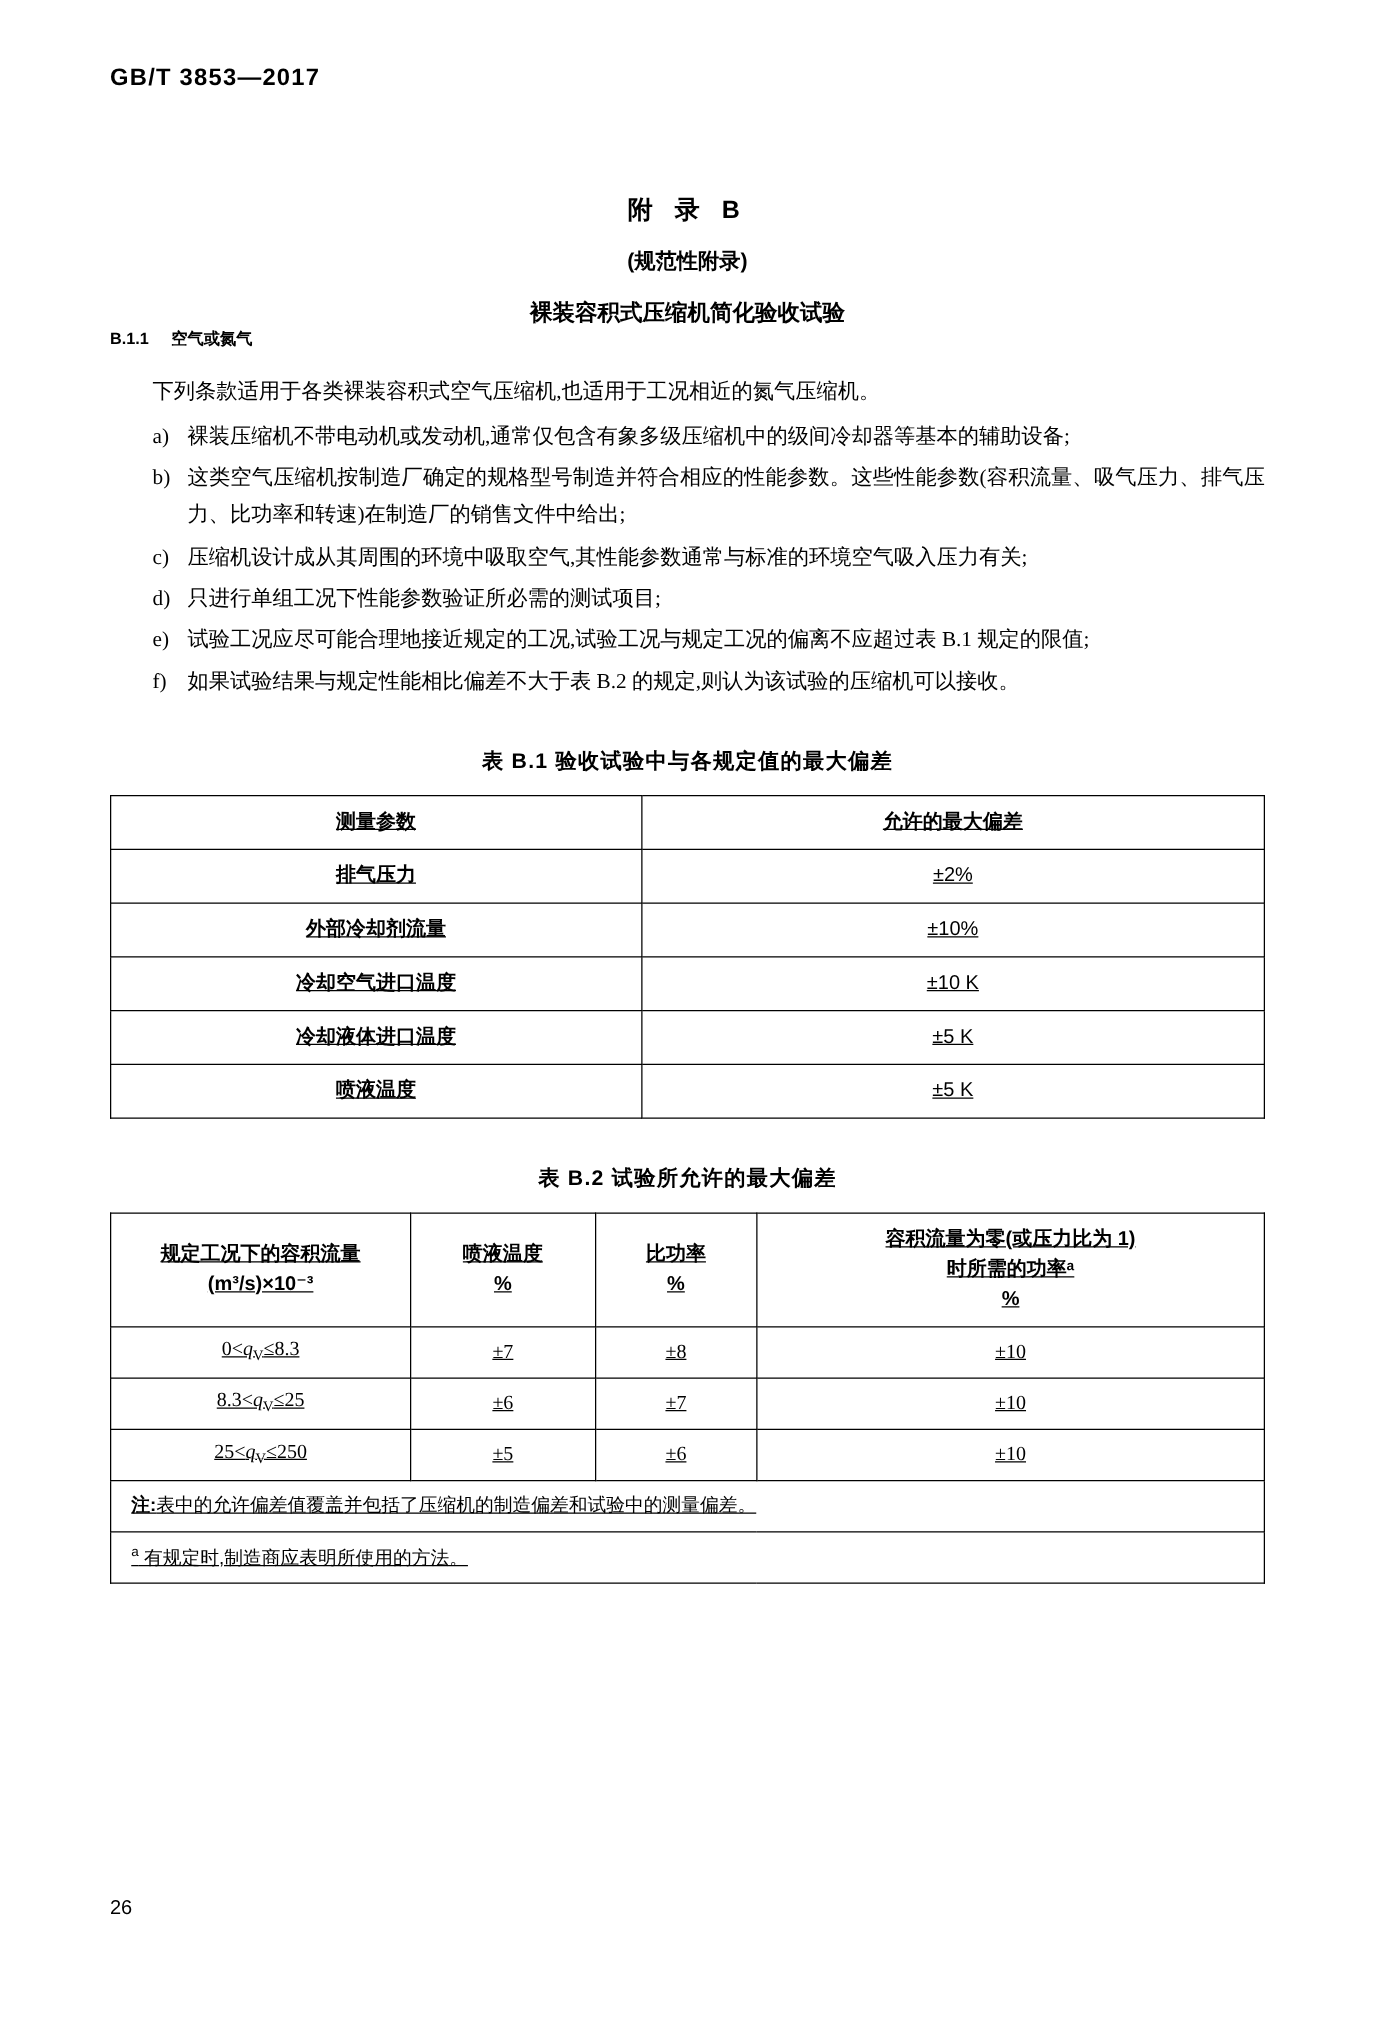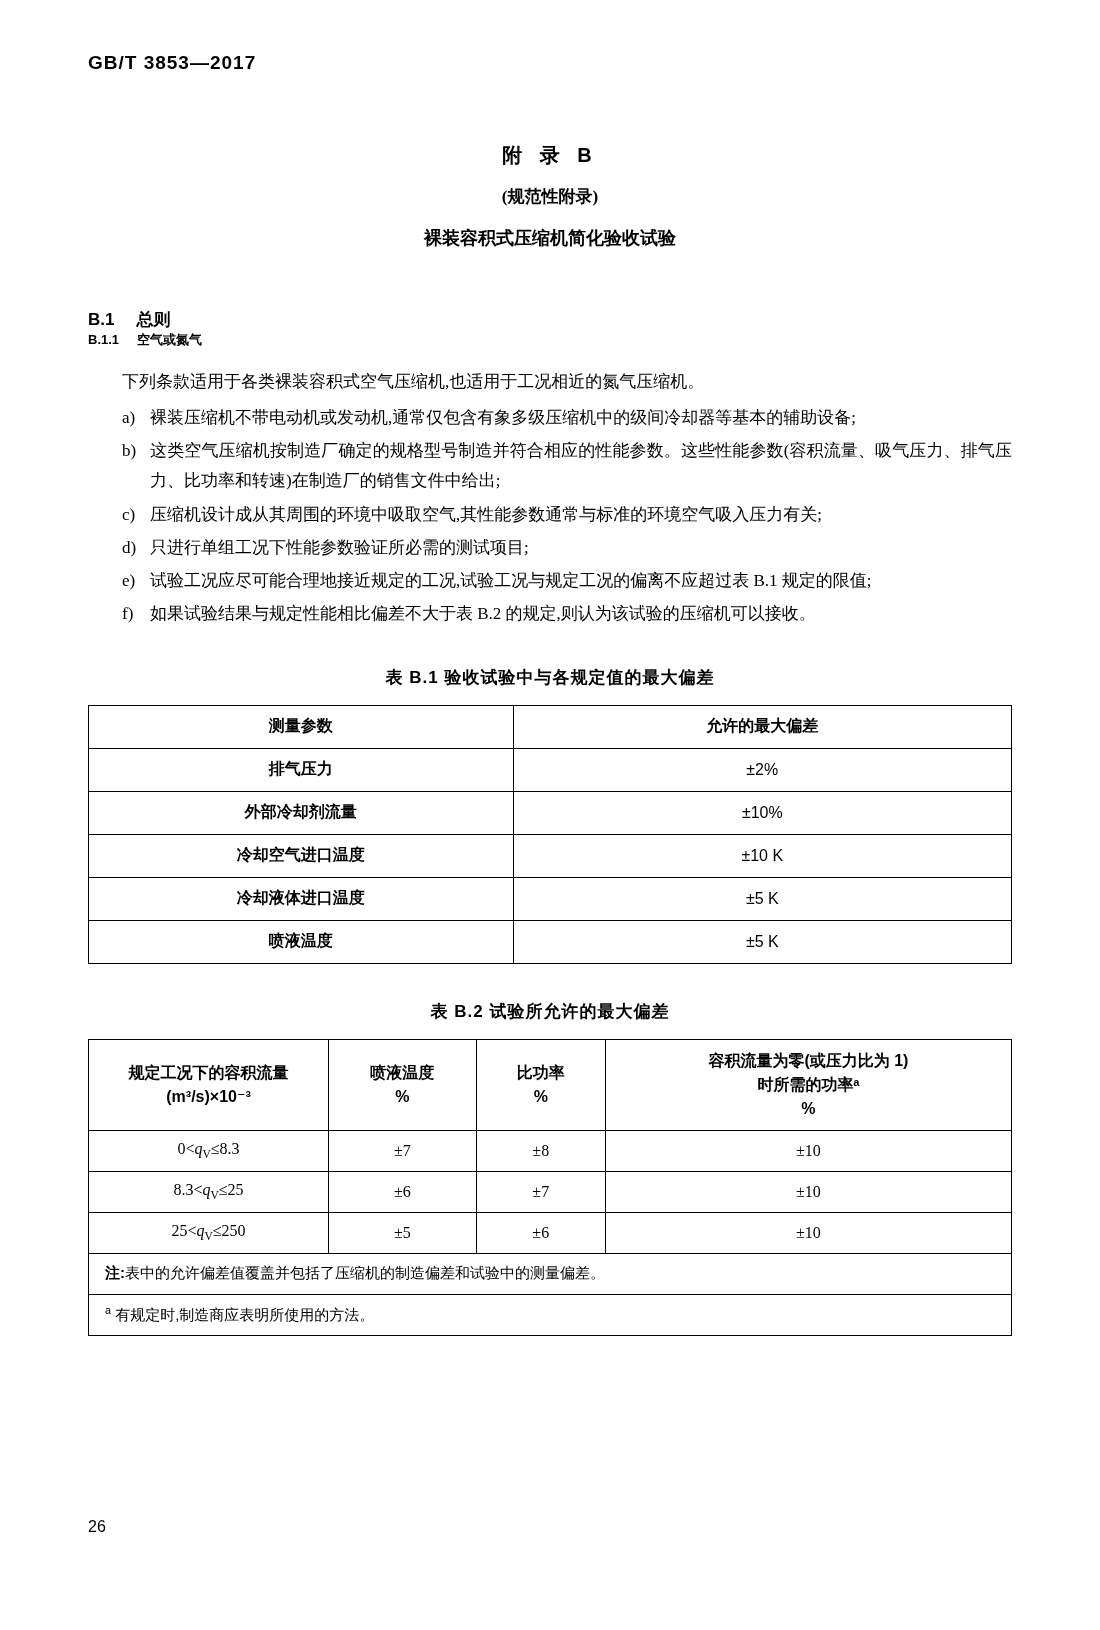--- a/index.html
+++ b/index.html
@@ -26,35 +26,35 @@
     position: absolute;
     top: 52px;
     left: 88px;
     font-family: "Liberation Sans", "DejaVu Sans", sans-serif;
     font-weight: bold;
     font-size: 19px;
     letter-spacing: 1px;
   }
   .content {
     position: absolute;
-    top: 124px;
+    top: 136px;
     left: 88px;
     width: 924px;
   }
   .annex-title {
     text-align: center;
     font-family: "Liberation Sans", "DejaVu Sans", sans-serif;
     font-weight: bold;
     font-size: 20px;
     letter-spacing: 6px;
     margin-top: 18px;
   }
   .annex-sub {
     text-align: center;
-    font-family: Liberation Serif, serif;
+    font-family: Liberation Sans, sans-serif;
     font-weight: bold;
     font-size: 17px;
     margin-top: 16px;
   }
   .annex-name {
     text-align: center;
     font-family: "Liberation Sans", "DejaVu Sans", sans-serif;
     font-weight: bold;
     font-size: 18px;
     margin-top: 18px;
@@ -104,20 +104,21 @@
     font-size: 17px;
     margin-top: 36px;
     margin-bottom: 16px;
     letter-spacing: 1px;
   }
   table.doc {
     border-collapse: collapse;
     width: 924px;
     font-size: 16px;
     table-layout: fixed;
+    text-decoration: underline;
   }
   table.doc td, table.doc th {
     border: 1px solid #000;
     padding: 7px 6px;
     text-align: center;
     vertical-align: middle;
     font-weight: normal;
   }
   table.doc thead td {
     font-family: "Liberation Sans", "DejaVu Sans", sans-serif;
@@ -161,23 +162,20 @@
 <div class="page">
 
   <div class="header">GB/T 3853—2017</div>
 
   <div class="content">
 
     <div class="annex-title">附 录 B</div>
     <div class="annex-sub">(规范性附录)</div>
     <div class="annex-name">裸装容积式压缩机简化验收试验</div>
 
-    <div class="sec-h1">
-      <span class="num">B.1</span><span>总则</span>
-    </div>
 
     <div class="sec-h2">
       <span class="num">B.1.1</span><span>空气或氮气</span>
     </div>
 
     <div class="para">下列条款适用于各类裸装容积式空气压缩机,也适用于工况相近的氮气压缩机。</div>
 
     <div class="list">
       <div class="list-item">
         <span class="marker">a)</span>

